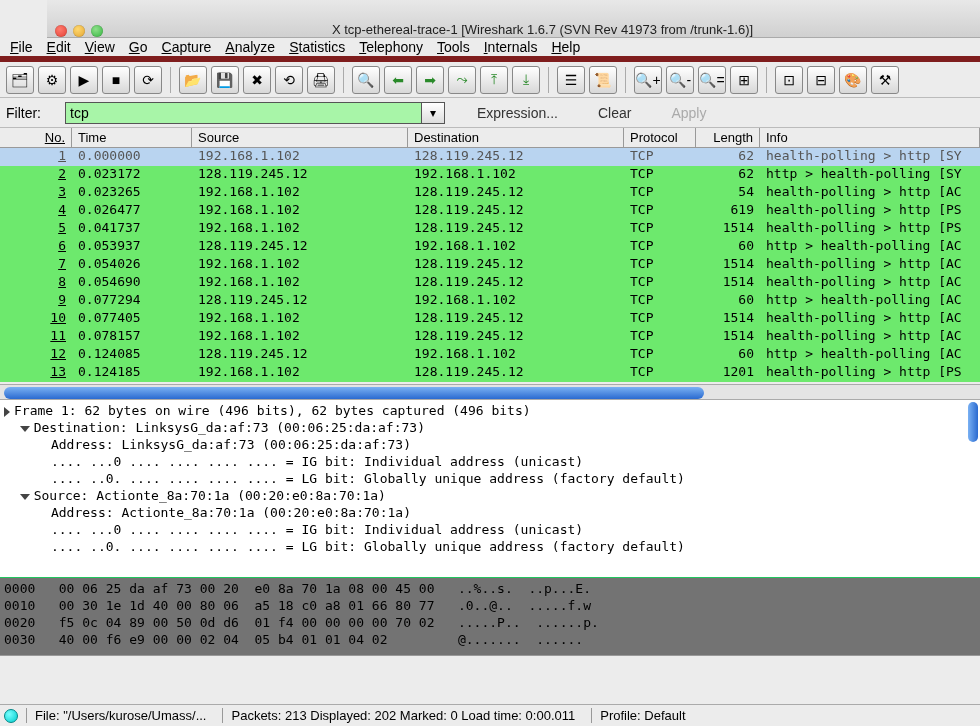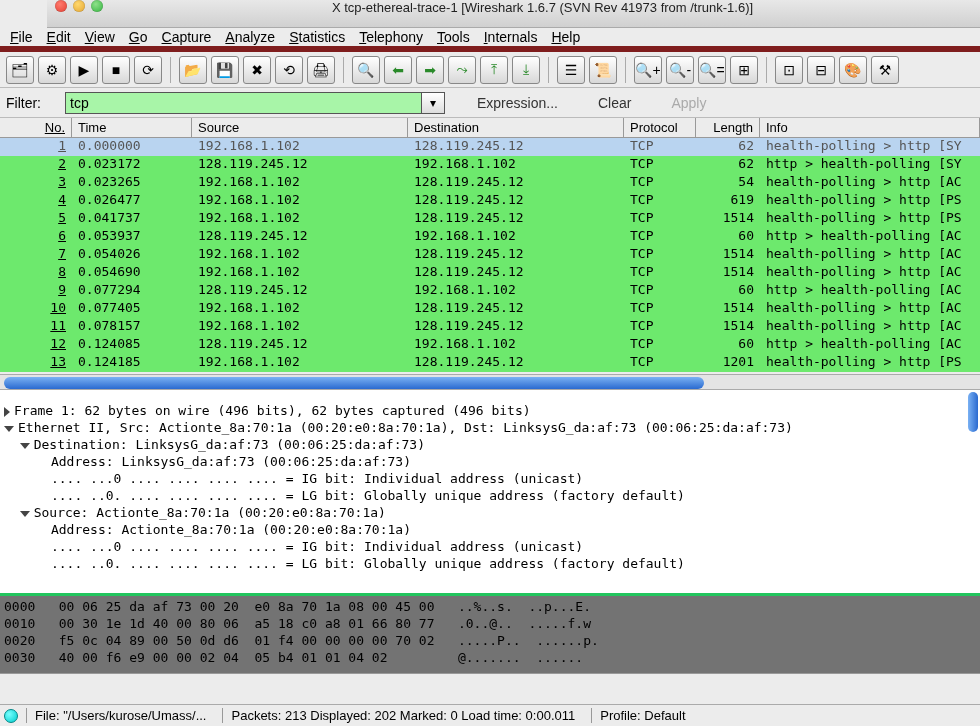--- a/index.html
+++ b/index.html
@@ -1,17 +1,17 @@
 <!DOCTYPE html>
 <html><head>
 <meta charset="utf-8">
 <style>
 * { margin: 0; padding: 0; box-sizing: border-box; }
 body { font-family: "Lucida Grande", Arial, sans-serif; font-size: 12px; background: #ececec; width: 980px; height: 726px; overflow: hidden; }
-.titlebar { height: 28px; background: linear-gradient(#e8e8e8,#d0d0d0); display: flex; align-items: flex-start; padding: 0 8px; border-bottom: 1px solid #aaa; margin-left: 47px; }
+.titlebar { height: 38px; background: linear-gradient(#e8e8e8,#d0d0d0); display: flex; align-items: flex-end; padding: 0 8px; border-bottom: 1px solid #aaa; margin-left: 47px; }
 .traffic { display:flex; gap:6px; margin-right:10px; }
 .traffic span { width:12px; height:12px; border-radius:50%; display:inline-block; box-shadow: inset 0 0 1px rgba(0,0,0,0.4); }
 .tr-red{background:radial-gradient(circle at 40% 35%,#ff7b6e,#e33e32);} .tr-yel{background:radial-gradient(circle at 40% 35%,#ffd86e,#e3a432);} .tr-grn{background:radial-gradient(circle at 40% 35%,#8ee08a,#32b33e);}
 .title { flex:1; text-align:center; font-size:13px; color:#222;}
 .menubar { height:24px; display:flex; align-items:center; gap:14px; padding:0 10px; background:#ececec; border-bottom:6px solid #7f1d1d; font-size:14px; }
 .menubar span { cursor:default; }
 .menubar u { text-decoration: underline; }
 .toolbar { height:36px; display:flex; align-items:center; gap:4px; padding:0 6px; background:#ececec; border-bottom:1px solid #bbb; }
 .tbtn { width:28px; height:28px; border:1px solid #888; background:linear-gradient(#fff,#d8d8d8); border-radius:3px; display:flex; align-items:center; justify-content:center; font-size:14px; }
 .tsep { width:1px; height:26px; background:#aaa; margin:0 4px; }
@@ -25,21 +25,21 @@
 .headers { height:20px; display:flex; background:#ececec; border-bottom:1px solid #999; font-size:13px; }
 .headers div { border-right:1px solid #999; padding:2px 6px; overflow:hidden; white-space:nowrap; }
 .packetlist { height:236px; overflow:hidden; position:relative; }
 .prow { display:flex; height:18px; font-family:Menlo,Consolas,monospace; font-size:13px; white-space:nowrap; overflow:hidden; }
 .prow.sel{background:#b9d4f0;color:#555;}
 .prow.grn{background:#6de96d;}
 .prow div{padding:0 6px; overflow:hidden;}
 .c-no{width:72px;text-align:right;text-decoration:underline;} .c-time{width:120px;} .c-src{width:216px;} .c-dst{width:216px;} .c-proto{width:72px;} .c-len{width:64px;text-align:right;} .c-info{flex:1;}
 .hscroll{height:16px; background:#e4e4e4; border-top:1px solid #aaa; border-bottom:1px solid #aaa; position:relative;}
 .hscroll .thumb{position:absolute;left:4px;top:2px;height:12px;width:700px;background:linear-gradient(#7ab1f3,#2a6ad0);border-radius:6px;}
-.detailpane{height:206px; overflow:hidden; background:#fff; font-family:Menlo,Consolas,monospace; font-size:13px; border-bottom:3px solid #22c55e; padding:12px 4px; line-height:17px;position:relative;}
+.detailpane{height:178px; overflow:hidden; background:#fff; font-family:Menlo,Consolas,monospace; font-size:13px; border-bottom:1px solid #22c55e; padding:2px 4px; line-height:17px;position:relative;}
 .detailpane .line{white-space:pre;}
 .tri{display:inline-block;width:0;height:0;border-left:5px solid transparent;border-right:5px solid transparent;border-top:6px solid #444;margin-right:4px;vertical-align:middle;}
 .trir{display:inline-block;width:0;height:0;border-top:5px solid transparent;border-bottom:5px solid transparent;border-left:6px solid #444;margin-right:4px;vertical-align:middle;}
 .hexpane{height:78px;background:#737373;font-family:Menlo,Consolas,monospace;font-size:13px;padding:2px 4px;line-height:17px;border-bottom:1px solid #999;}
 .hexpane .line{white-space:pre;}
 .statusbar{height:22px;display:flex;align-items:center;background:#ececec;border-top:1px solid #aaa;padding:0 4px;gap:8px;font-size:13px; position:absolute; bottom:0; left:0; right:0;}
 .statusbar .dot{width:14px;height:14px;border-radius:50%;background:radial-gradient(circle at 35% 35%,#7ff,#0cc);border:1px solid #088;}
 .statusbar .sec{border-left:1px solid #999;padding:0 8px;white-space:nowrap;overflow:hidden;}
 .vscrolldot{position:absolute;right:2px;top:2px;width:10px;height:40px;background:linear-gradient(90deg,#7ab1f3,#2a6ad0);border-radius:5px;}
 </style>
@@ -243,21 +243,20 @@
       <div class="c-info">health-polling &gt; http  [PS</div>
     </div>
   </div>
 <div class="hscroll">
     <div class="thumb"></div>
   </div>
 
 <div class="detailpane" id="detailpane">
   <div class="vscrolldot"></div>
 <div class="line"><span class="trir"></span>Frame 1: 62 bytes on wire (496 bits), 62 bytes captured (496 bits)</div>
-    <div class="line"><span class="tri"></span>Ethernet II, Src: Actionte_8a:70:1a (00:20:e0:8a:70:1a), Dst: LinksysG_da:af:73 (00:06:25:da:af:73)</div>
     <div class="line">  <span class="tri"></span>Destination: LinksysG_da:af:73 (00:06:25:da:af:73)</div>
     <div class="line">      Address: LinksysG_da:af:73 (00:06:25:da:af:73)</div>
     <div class="line">      .... ...0 .... .... .... .... = IG bit: Individual address (unicast)</div>
     <div class="line">      .... ..0. .... .... .... .... = LG bit: Globally unique address (factory default)</div>
     <div class="line">  <span class="tri"></span>Source: Actionte_8a:70:1a (00:20:e0:8a:70:1a)</div>
     <div class="line">      Address: Actionte_8a:70:1a (00:20:e0:8a:70:1a)</div>
     <div class="line">      .... ...0 .... .... .... .... = IG bit: Individual address (unicast)</div>
     <div class="line">      .... ..0. .... .... .... .... = LG bit: Globally unique address (factory default)</div>
   </div>
 

